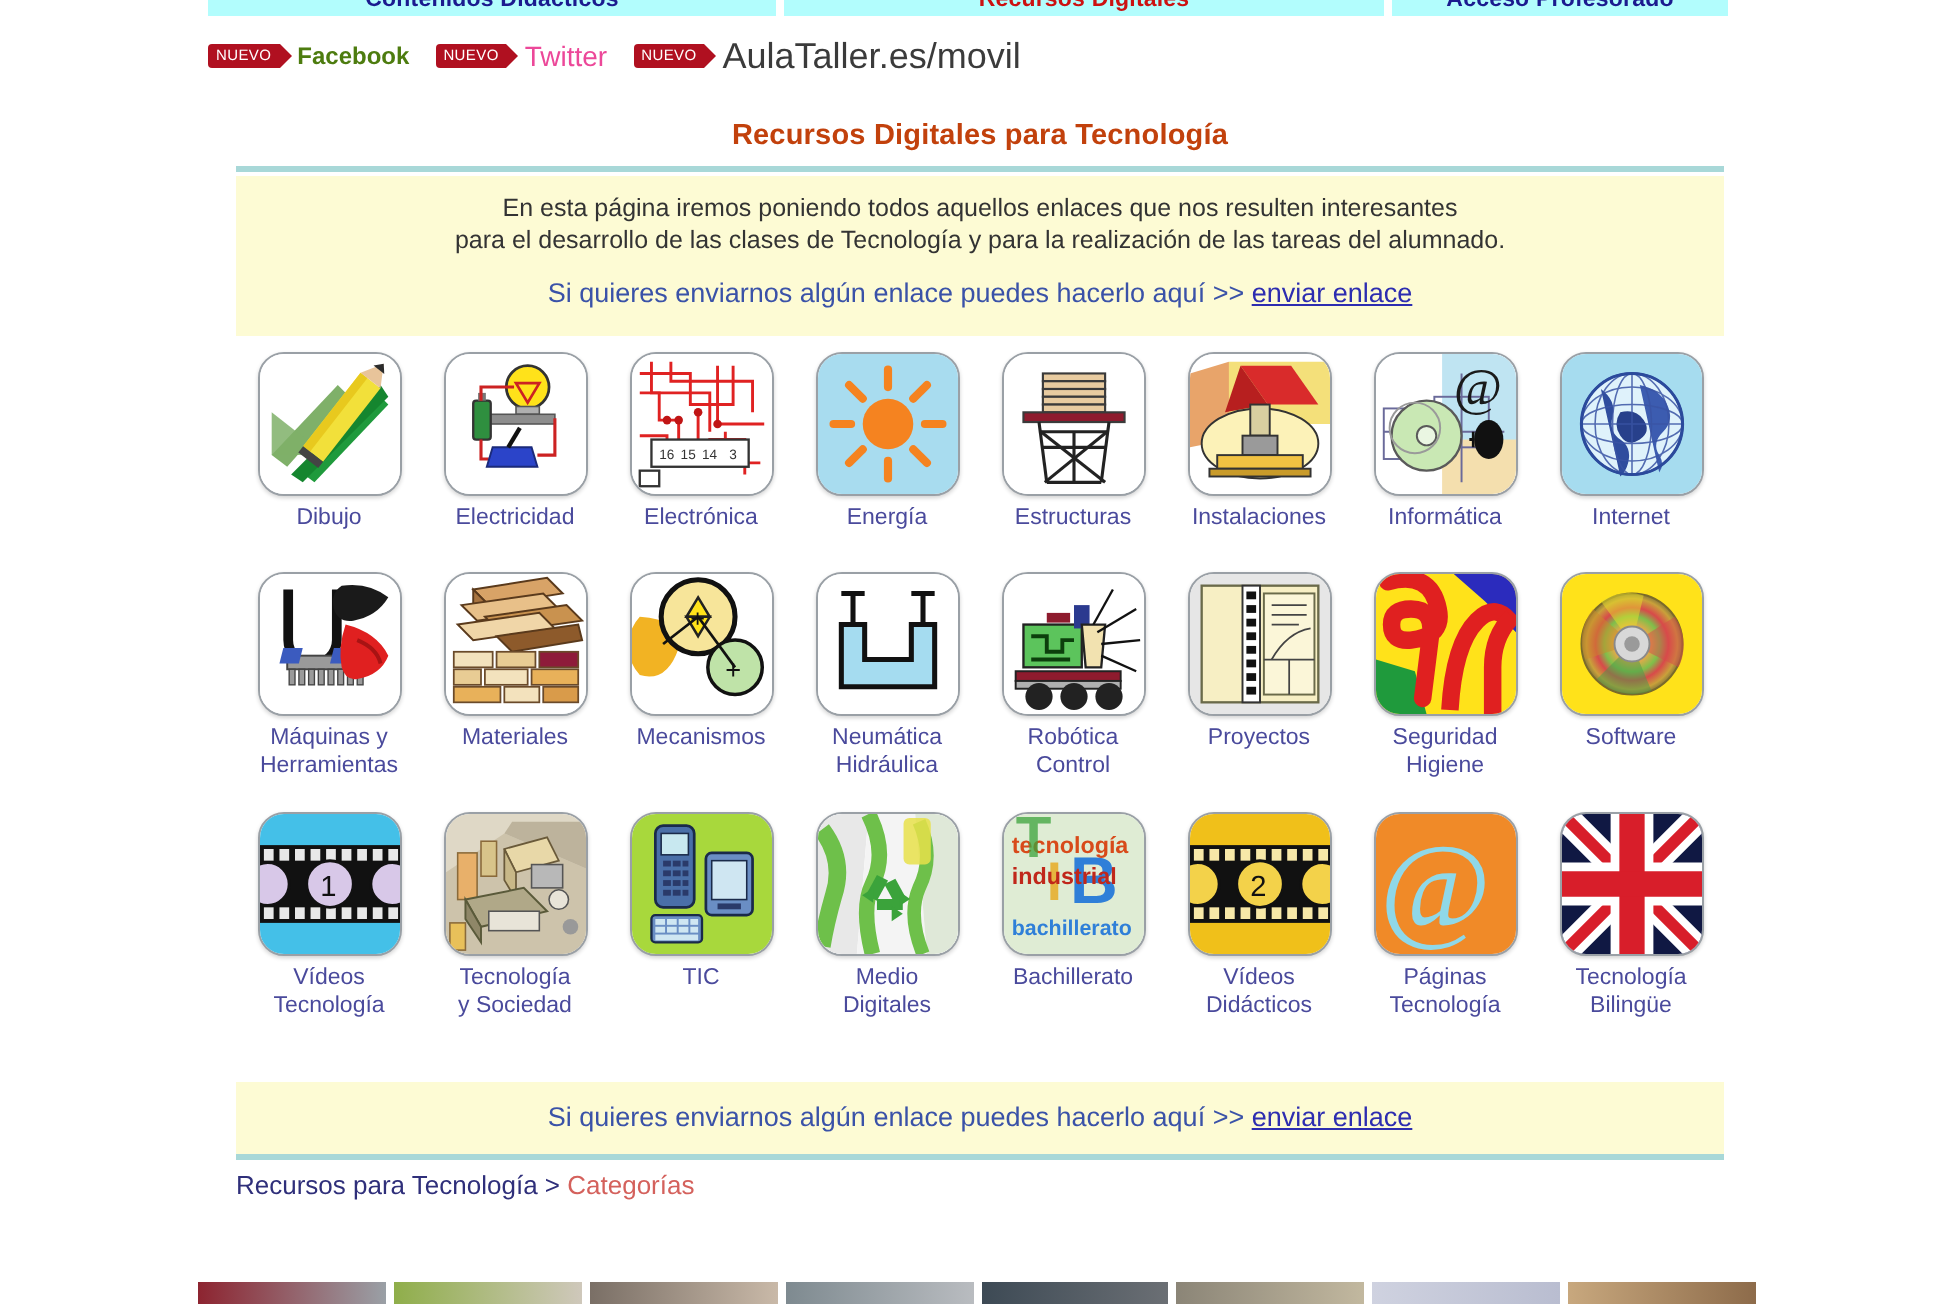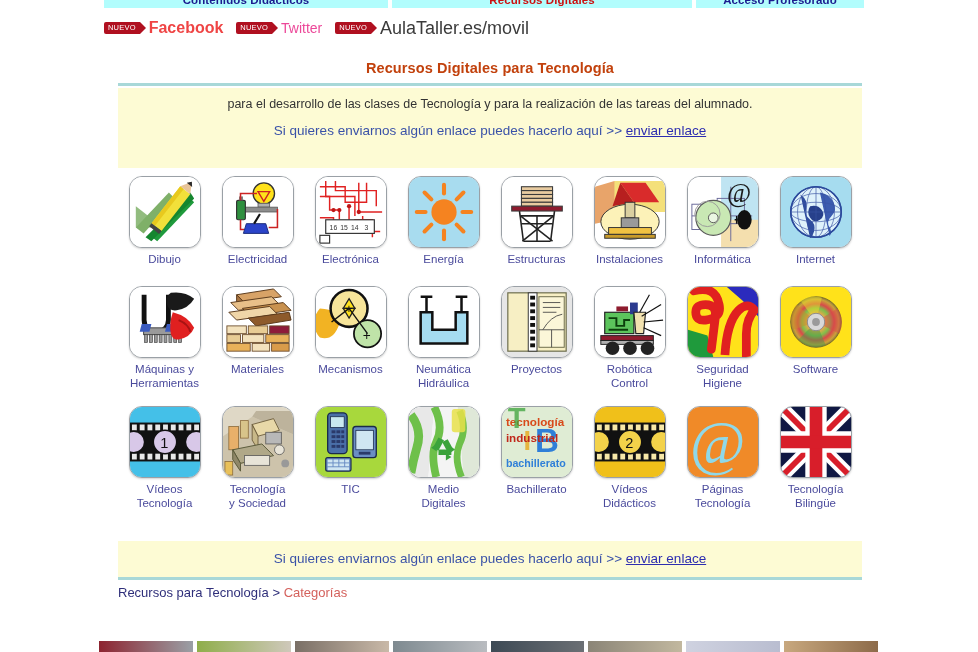--- a/index.html
+++ b/index.html
@@ -34,21 +34,21 @@
     font-size:7.5px;font-weight:normal;letter-spacing:.2px;
     padding:1.5px 4px 1.5px 4px;line-height:8px;
     border-radius:2px 0 0 2px;height:9px;display:flex;align-items:center;
     margin-right:9px;
   }
   .badge:after{
     content:"";position:absolute;right:-6px;top:0;
     width:0;height:0;border-top:6px solid transparent;border-bottom:6px solid transparent;
     border-left:6px solid #b01020;
   }
-  .lnk-fb{color:#ef4444;font-weight:bold;font-size:16px;}
+  .lnk-fb{color:#4d7c0f;font-weight:bold;font-size:12px;}
   .lnk-tw{color:#ec4899;font-size:14px;}
   .lnk-at{color:#3b3b3b;font-size:18px;}
 
   
   .title{
     position:absolute;left:118px;top:60px;width:744px;text-align:center;
     color:#c2410c;font-weight:bold;font-size:14.5px;letter-spacing:.1px;
   }
   .rule{
     position:absolute;left:118px;width:744px;height:3px;background:#a8d8d8;
@@ -139,20 +139,21 @@
       <span class="lnk-at">AulaTaller.es/movil</span>
     </div>
 
   </div>
 
   <div class="title">Recursos Digitales para Tecnología</div>
   <div class="rule top"></div>
 
   <div class="ybox one">
     <div class="ytext">
+      <div>En esta página iremos poniendo todos aquellos enlaces que nos resulten interesantes</div>
       <div>para el desarrollo de las clases de Tecnología y para la realización de las tareas del alumnado.</div>
     </div>
     <div class="sendline">
       <span>Si quieres enviarnos algún enlace puedes hacerlo aquí  &gt;&gt; </span><a class="sendlink" href="#">enviar enlace</a>
     </div>
   </div>
 
   <div class="grid">
 
     <div class="cell r1">
@@ -427,20 +428,50 @@
         </svg>
       </div>
       <div class="cap">
         <span>Neumática</span><br><span>Hidráulica</span>
       </div>
     </div>
 
     <div class="cell r2">
       <div class="tile">
         <svg viewBox="0 0 72 72">
+          <rect width="72" height="72" fill="#ffffff"></rect>
+          <rect x="10" y="26" width="30" height="22" fill="#5cc45c" stroke="#222" stroke-width="1.2"></rect>
+          <g stroke="#0c3f0c" stroke-width="2" fill="none">
+            <path d="M14 32 h8 v8 h8 v-6 h6"></path>
+            <path d="M14 44 h20"></path>
+          </g>
+          <rect x="22" y="20" width="12" height="5" fill="#8e1b2e"></rect>
+          <rect x="36" y="16" width="8" height="12" fill="#2b3a8f"></rect>
+          <polygon points="40,26 52,26 50,48 42,48" fill="#f2e2b0" stroke="#222" stroke-width="1.2"></polygon>
+          <g stroke="#111" stroke-width="1.2">
+            <line x1="48" y1="30" x2="68" y2="18"></line>
+            <line x1="50" y1="36" x2="70" y2="34"></line>
+            <line x1="50" y1="42" x2="68" y2="50"></line>
+            <line x1="46" y1="26" x2="56" y2="8"></line>
+          </g>
+          <rect x="6" y="50" width="54" height="5" fill="#8e1b2e" stroke="#222" stroke-width="1"></rect>
+          <rect x="6" y="55" width="54" height="4" fill="#b0b0b0" stroke="#222" stroke-width="1"></rect>
+          <circle cx="18" cy="63" r="7" fill="#222"></circle>
+          <circle cx="36" cy="63" r="7" fill="#222"></circle>
+          <circle cx="54" cy="63" r="7" fill="#222"></circle>
+        </svg>
+      </div>
+      <div class="cap">
+        <span>Robótica</span><br><span>Control</span>
+      </div>
+    </div>
+
+    <div class="cell r2">
+      <div class="tile">
+        <svg viewBox="0 0 72 72">
           <rect width="72" height="72" fill="#e6e6e6"></rect>
           <rect x="6" y="6" width="60" height="60" fill="#f7efc4" stroke="#6a6a4a" stroke-width="1.2"></rect>
           <rect x="27" y="6" width="9" height="60" fill="#ffffff" stroke="#333" stroke-width="1"></rect>
           <g fill="#111">
             <rect x="29" y="9" width="5" height="4"></rect>
               <rect x="29" y="16" width="5" height="4"></rect>
             <rect x="29" y="23" width="5" height="4"></rect>
               <rect x="29" y="30" width="5" height="4"></rect>
             <rect x="29" y="37" width="5" height="4"></rect>
               <rect x="29" y="44" width="5" height="4"></rect>
@@ -452,50 +483,20 @@
             <line x1="42" y1="16" x2="60" y2="16"></line>
             <line x1="42" y1="21" x2="60" y2="21"></line>
             <line x1="42" y1="26" x2="56" y2="26"></line>
             <path d="M42 44 q8 -14 20 -16" fill="none"></path>
             <line x1="38" y1="44" x2="64" y2="44"></line>
             <line x1="51" y1="44" x2="51" y2="62"></line>
           </g>
         </svg>
       </div>
       <div class="cap"><span>Proyectos</span></div>
-    </div>
-
-    <div class="cell r2">
-      <div class="tile">
-        <svg viewBox="0 0 72 72">
-          <rect width="72" height="72" fill="#ffffff"></rect>
-          <rect x="10" y="26" width="30" height="22" fill="#5cc45c" stroke="#222" stroke-width="1.2"></rect>
-          <g stroke="#0c3f0c" stroke-width="2" fill="none">
-            <path d="M14 32 h8 v8 h8 v-6 h6"></path>
-            <path d="M14 44 h20"></path>
-          </g>
-          <rect x="22" y="20" width="12" height="5" fill="#8e1b2e"></rect>
-          <rect x="36" y="16" width="8" height="12" fill="#2b3a8f"></rect>
-          <polygon points="40,26 52,26 50,48 42,48" fill="#f2e2b0" stroke="#222" stroke-width="1.2"></polygon>
-          <g stroke="#111" stroke-width="1.2">
-            <line x1="48" y1="30" x2="68" y2="18"></line>
-            <line x1="50" y1="36" x2="70" y2="34"></line>
-            <line x1="50" y1="42" x2="68" y2="50"></line>
-            <line x1="46" y1="26" x2="56" y2="8"></line>
-          </g>
-          <rect x="6" y="50" width="54" height="5" fill="#8e1b2e" stroke="#222" stroke-width="1"></rect>
-          <rect x="6" y="55" width="54" height="4" fill="#b0b0b0" stroke="#222" stroke-width="1"></rect>
-          <circle cx="18" cy="63" r="7" fill="#222"></circle>
-          <circle cx="36" cy="63" r="7" fill="#222"></circle>
-          <circle cx="54" cy="63" r="7" fill="#222"></circle>
-        </svg>
-      </div>
-      <div class="cap">
-        <span>Robótica</span><br><span>Control</span>
-      </div>
     </div>
 
     <div class="cell r2">
       <div class="tile">
         <svg viewBox="0 0 72 72">
           <rect width="72" height="72" fill="#ffe21a"></rect>
           <polygon points="40,0 72,0 72,30 56,14" fill="#2b2bbd"></polygon>
           <polygon points="0,44 0,72 26,72 20,50" fill="#1f9a3c"></polygon>
           <path d="M6 4 q22 -6 26 14 q3 14 -14 16 q-10 1 -10 -8 q0 -8 10 -8 q12 0 10 14 l-4 32" fill="none" stroke="#e02020" stroke-width="9" stroke-linecap="round"></path>
           <path d="M38 70 q2 -34 14 -46 q10 -10 18 2" fill="none" stroke="#e02020" stroke-width="9"></path>

